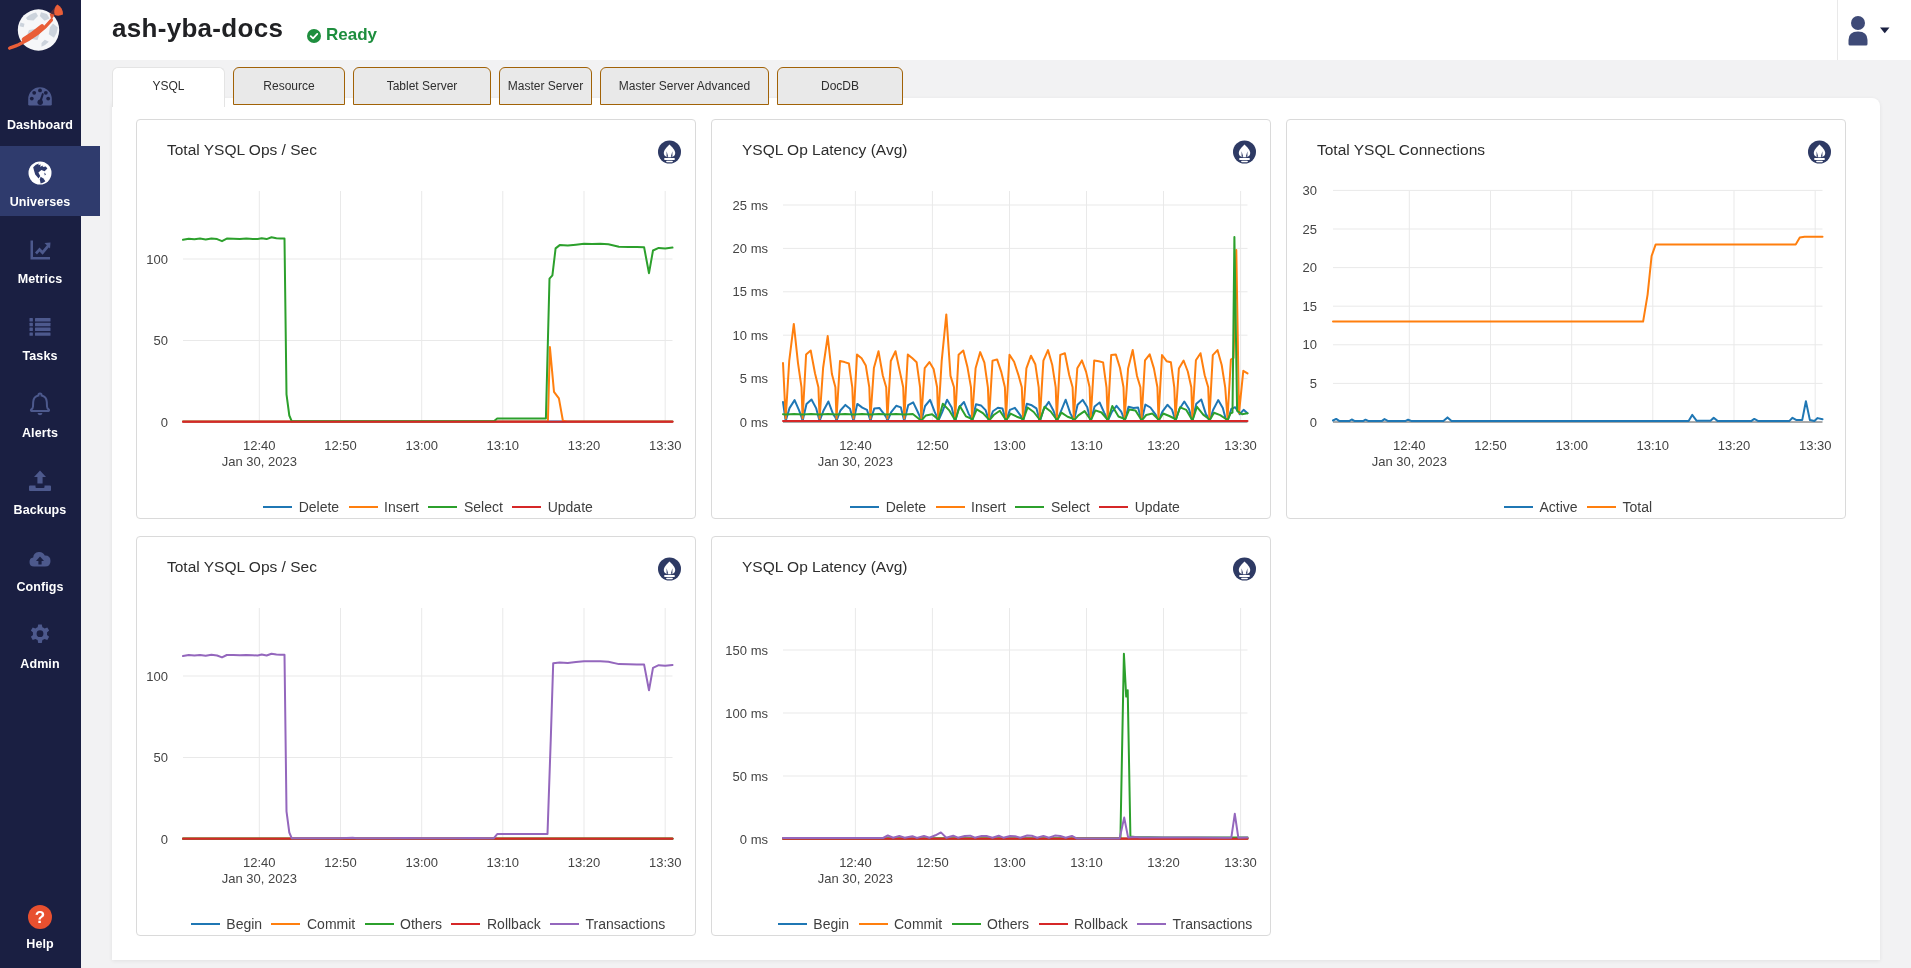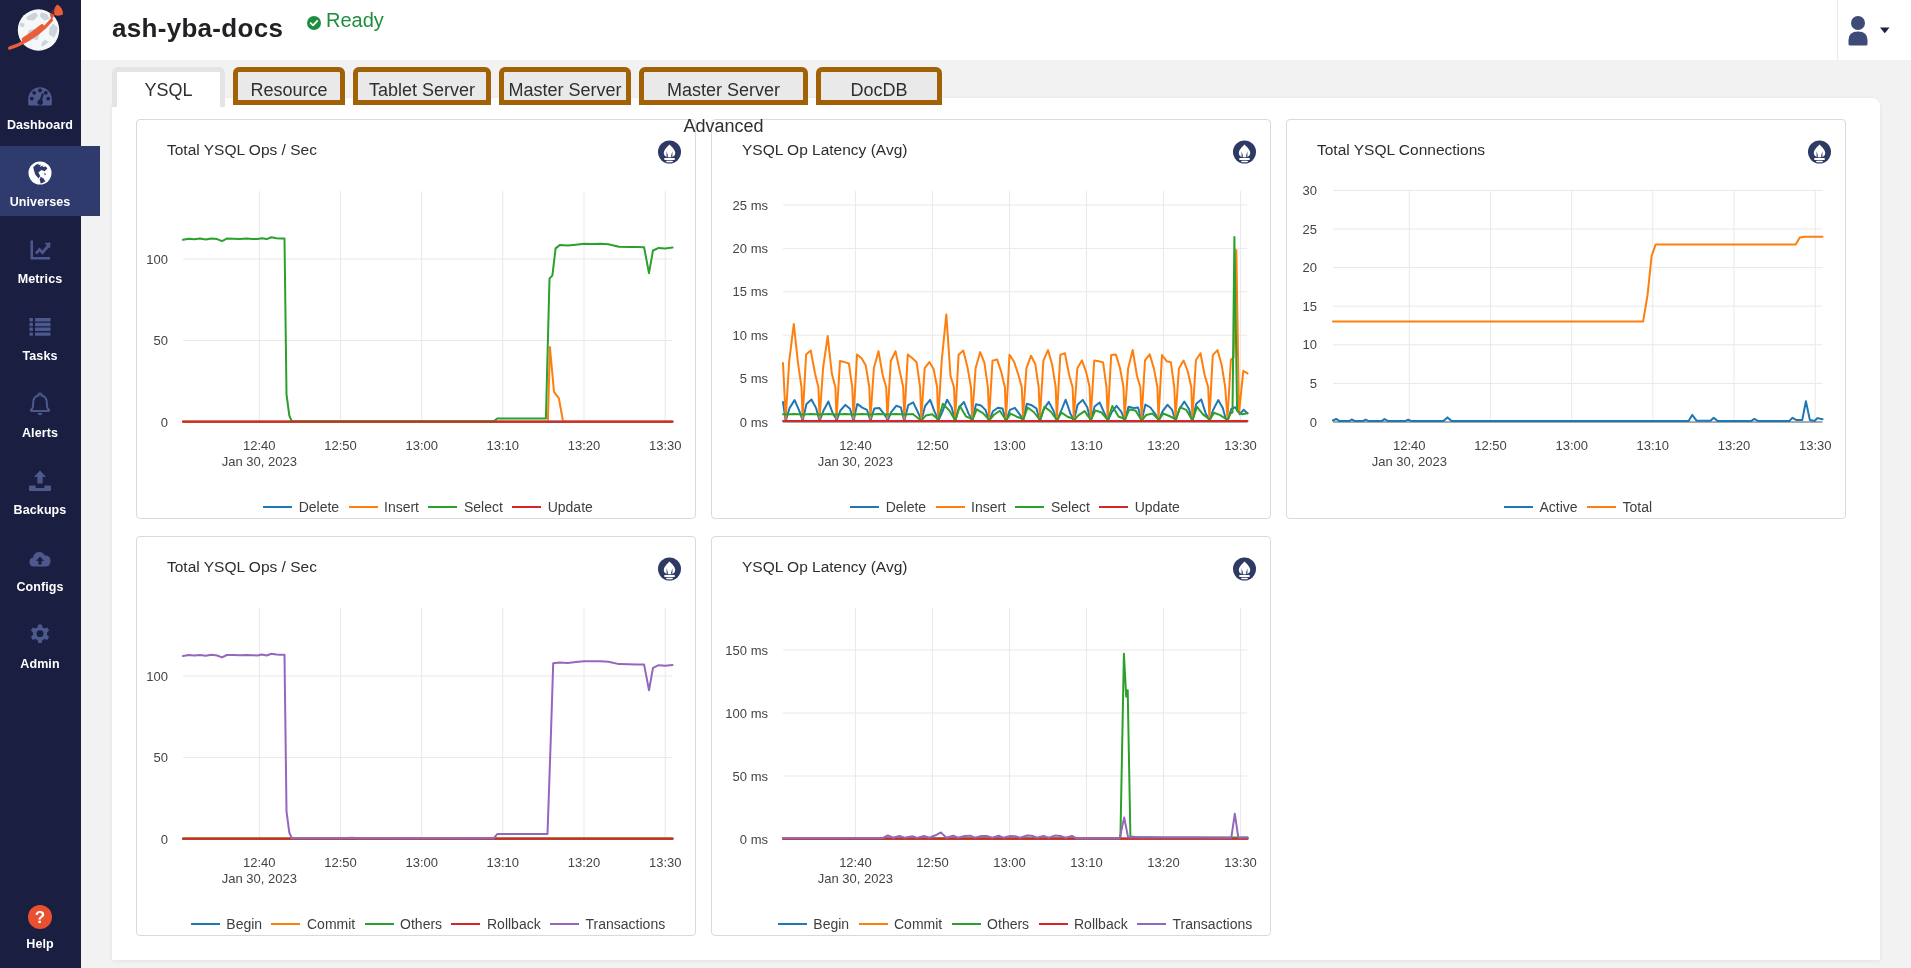--- a/index.html
+++ b/index.html
@@ -2,27 +2,27 @@
 <html><head><meta charset="utf-8"><style>
 *{margin:0;padding:0;box-sizing:border-box}
 html,body{width:1911px;height:968px;font-family:"Liberation Sans",sans-serif;background:#f2f2f3;overflow:hidden}
 #sidebar{position:absolute;left:0;top:0;width:81px;height:968px;background:#1a1f42;z-index:5}
 .nav-item{position:absolute;width:100px;height:77px;text-align:center;padding-top:12px;padding-right:20px}
 .nav-item svg{display:inline-block}
 .nav-item.active{background:#2f3b6d;height:70px}
 .nlabel{color:#fff;font-size:12.5px;font-weight:bold;margin-top:3px;letter-spacing:0.1px}
 #header{position:absolute;left:81px;top:0;width:1830px;height:60px;background:#fff}
 #htitle{position:absolute;left:31px;top:13px;font-size:26px;font-weight:bold;color:#202124;letter-spacing:0.3px}
-#ready{position:absolute;left:226px;top:9px;color:#1e8e3e;font-size:20px;font-weight:normal}
+#ready{position:absolute;left:226px;top:25px;color:#1e8e3e;font-size:17px;font-weight:bold}
 #ready svg{vertical-align:-2.5px;margin-right:5px}
 #udiv{position:absolute;right:73px;top:0;width:1px;height:60px;background:#e9e9e9}
 #user{position:absolute;right:20px;top:14px}
 #tabs{position:absolute;left:112px;top:67px;height:38px;display:flex;gap:8px;z-index:3}
-.tab{height:38px;background:#e9e9e9;border:5px solid #a16207;border-radius:6px 6px 0 0;
- text-align:center;line-height:36px;font-size:18px;color:#2f2f2f}
+.tab{height:38px;background:#e9e9e9;border:1px solid #a16207;border-radius:6px 6px 0 0;
+ text-align:center;line-height:36px;font-size:12px;color:#2f2f2f}
 .tab.act{background:#fff;border-color:#e4e4e4;height:40px;border-bottom:none}
 #container{position:absolute;left:112px;top:98px;width:1768px;height:862px;background:#fff;
  border-radius:8px 8px 0 0;box-shadow:0 1px 4px rgba(0,0,0,0.07)}
 .panel{position:absolute;width:560px;height:400px;background:#fff;border:1px solid #dadada;border-radius:4px}
 .ptitle{position:absolute;left:30px;top:21px;font-size:15.5px;color:#2d2d2d;z-index:2}
 .prom{position:absolute;left:0;top:0;z-index:2}
 .legend{position:absolute;top:379px;display:flex;justify-content:center;font-size:14px;color:#3f3f3f;z-index:2}
 .li{display:flex;align-items:center;margin:0 4.7px;white-space:nowrap}
 .sw{display:inline-block;width:29px;height:2.5px;margin-right:6.5px}
 </style></head>
@@ -118,21 +118,21 @@
 <svg width="26" height="26" viewBox="0 0 26 26">
         <circle cx="13" cy="13" r="12" fill="#e8502f"></circle>
 <text x="13" y="18.5" text-anchor="middle" font-size="17" font-weight="bold" fill="#fff" font-family="Liberation Sans">?</text>
       </svg>
 <div class="nlabel">Help</div></div>
   </div>
 <div id="tabs">
     <div class="tab act" style="width:113px">YSQL</div>
     <div class="tab" style="width:112px">Resource</div>
     <div class="tab" style="width:138px">Tablet Server</div>
-    <div class="tab" style="width:132px">Master Server</div>
+    <div class="tab" style="width:93px">Master Server</div>
     <div class="tab" style="width:169px">Master Server Advanced</div>
     <div class="tab" style="width:126px">DocDB</div>
   </div>
 <div id="container">
     <div class="panel" style="left:24px;top:21px">
 <div class="ptitle">Total YSQL Ops / Sec</div>
 <svg class="prom" width="560" height="400" viewBox="0 0 560 400">
         <g>
 <circle cx="532.5" cy="32.0" r="11.5" fill="#2e3a64"></circle>
 <path d="M 532.5 24.4 C 528.2 28.4 526.8 30.8 526.8 33.0 C 526.8 35.9 529.4 37.3 532.5 37.3 C 535.6 37.3 538.2 35.9 538.2 33.0 C 538.2 30.8 536.8 28.4 532.5 24.4 Z" fill="#fff"></path>

